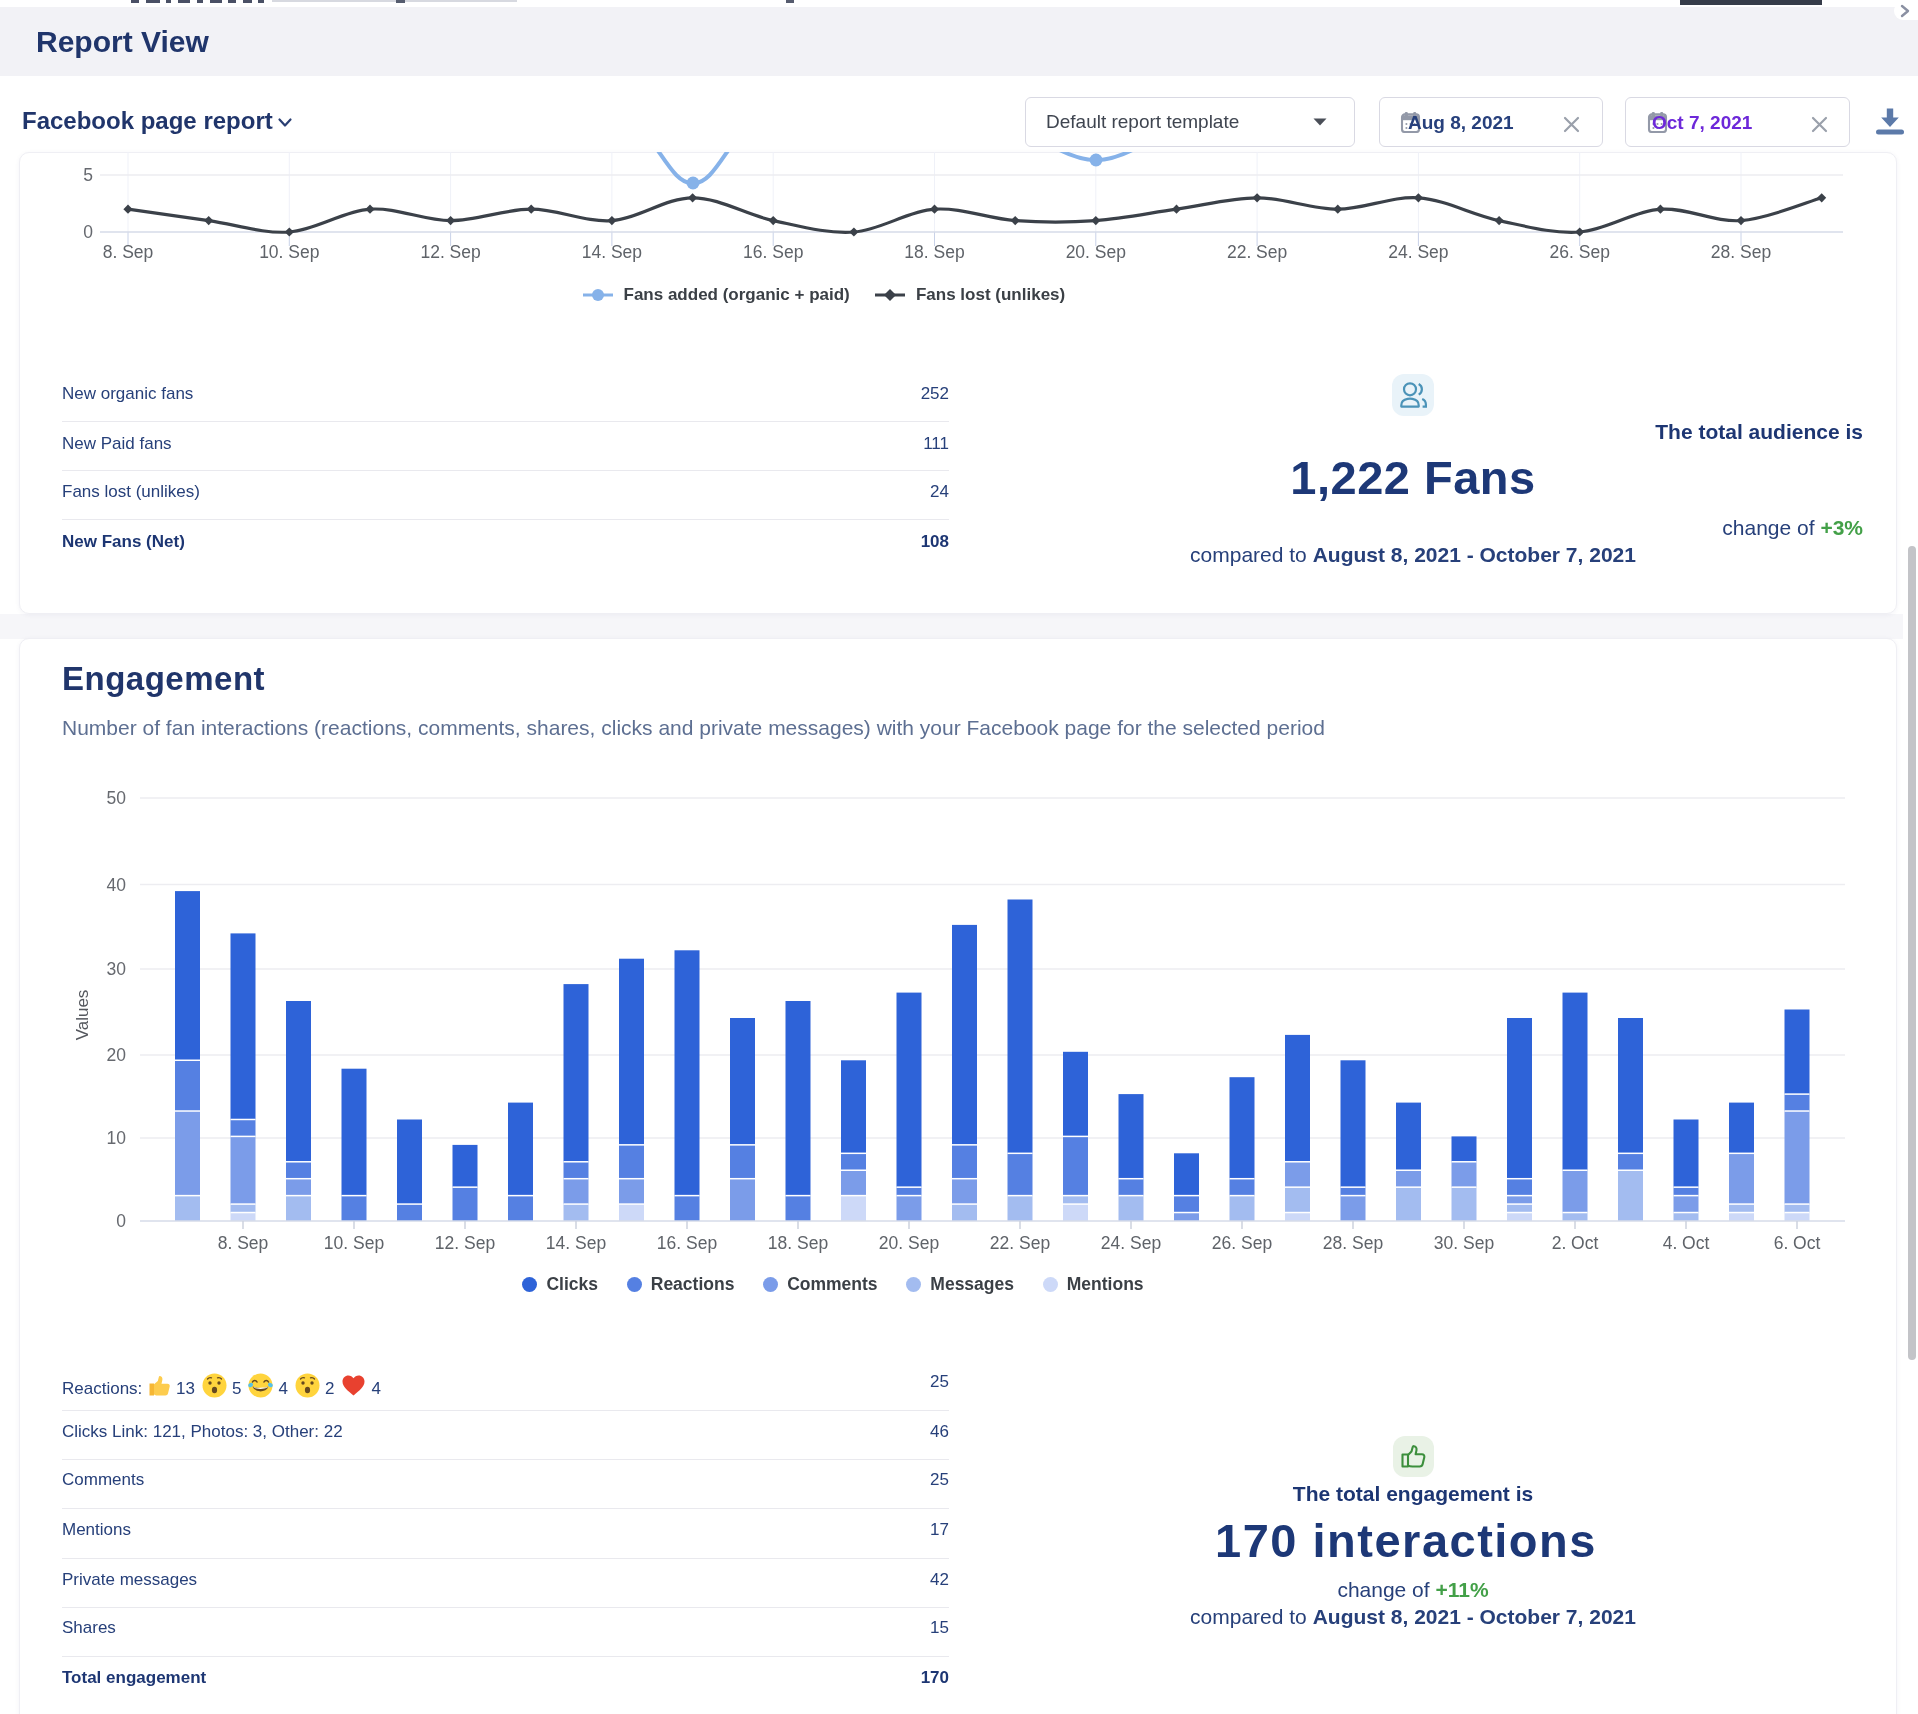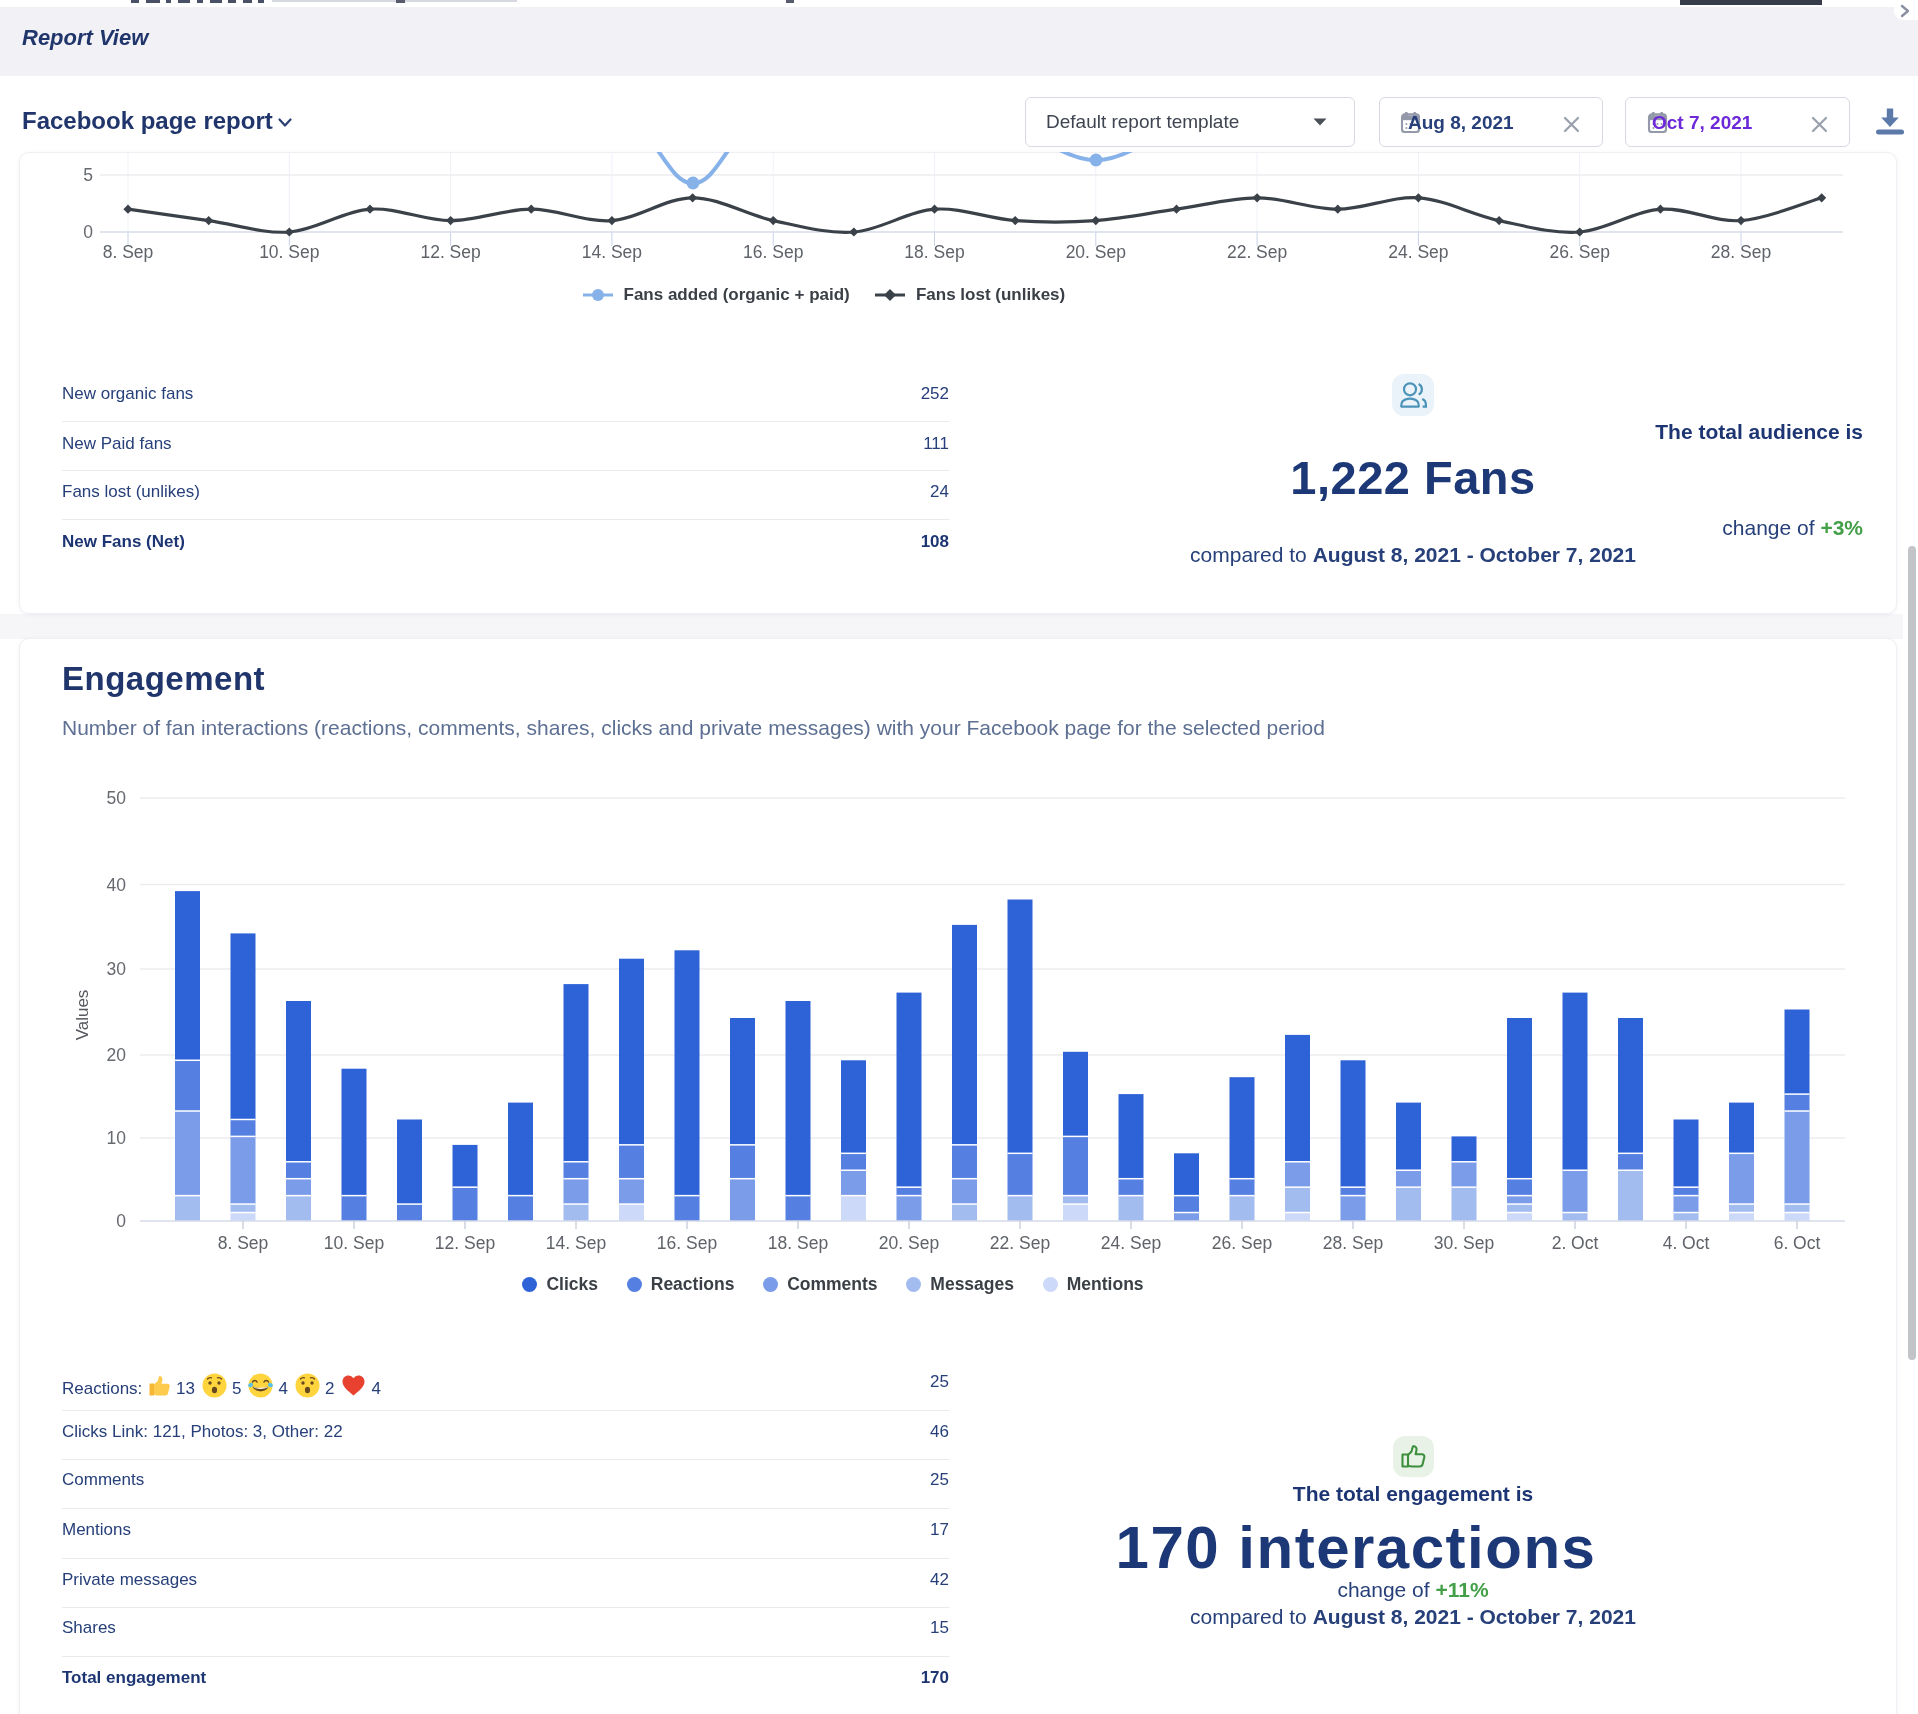--- a/index.html
+++ b/index.html
@@ -20,21 +20,21 @@
 <div class="abs" style="left:210px;top:0;width:12px;height:3px;background:#4a5065;"></div>
 <div class="abs" style="left:228px;top:0;width:8px;height:3px;background:#4a5065;"></div>
 <div class="abs" style="left:243px;top:0;width:9px;height:3px;background:#4a5065;"></div>
 <div class="abs" style="left:258px;top:0;width:6px;height:3px;background:#4a5065;"></div>
 <div class="abs" style="left:272px;top:0;width:245px;height:2px;background:#d7d9e0;"></div>
 <div class="abs" style="left:396px;top:0;width:9px;height:3px;background:#565c6e;"></div>
 <div class="abs" style="left:786px;top:0;width:8px;height:3px;background:#565c6e;"></div>
 <div class="abs" style="left:1680px;top:0;width:142px;height:5px;background:#363c49;"></div>
 
 <div class="abs" style="left:0;top:7px;width:1918px;height:69px;background:#f2f2f6;"></div>
-<div class="abs" style="left:22px;top:25px;font-size:22px;font-weight:600;color:#20356b;font-style:italic;">Report View</div>
+<div class="abs" style="left:36px;top:25px;font-size:30px;font-weight:600;color:#20356b;">Report View</div>
 <div class="abs" style="left:1894px;top:2px;width:24px;height:18px;background:#fff;border-radius:9px 0 0 9px;"></div>
 <svg class="abs" style="left:1898px;top:4px;" width="14" height="14" viewBox="0 0 14 14">
     <path d="M4 2 L10 7 L4 12" fill="none" stroke="#8a90a2" stroke-width="2.4" stroke-linecap="round" stroke-linejoin="round"></path>
   </svg>
 
 <div class="abs" style="left:22px;top:107px;font-size:24px;font-weight:700;color:#20356b;">Facebook page report</div>
 <svg class="abs" style="left:277px;top:117px;" width="16" height="12" viewBox="0 0 16 12">
     <path d="M2.5 2.5 L8 8.5 L13.5 2.5" fill="none" stroke="#2a3f73" stroke-width="2.2" stroke-linecap="round" stroke-linejoin="round"></path>
   </svg>
 
@@ -458,17 +458,17 @@
 <div class="row" style="top:1618px;">Shares<span class="val">15</span></div>
 <div class="divider" style="top:1656px;"></div>
 <div class="row" style="top:1668px;font-weight:700;color:#1d3673;">Total engagement<span class="val">170</span></div>
 
 <div class="abs" style="left:1393px;top:1436px;width:41px;height:41px;background:#e9f2e6;border-radius:12px;"></div>
 <svg class="abs" style="left:1399px;top:1442px;" width="29" height="29" viewBox="0 0 29 29" fill="none" stroke="#3c8f3c" stroke-width="2.1" stroke-linejoin="round">
 <path d="M3.5 12.5 h5.5 v12 H3.5 Z"></path>
 <path d="M9 23.5 c1.5 1 2.5 1 4.5 1 h7.2 c1.5 0 2.6-0.8 2.9-2.2 l1.7-7 c0.4-1.6-0.7-3-2.3-3 h-6.4 l0.9-4.2 c0.3-1.9-0.6-3.6-2.6-3.9 -0.6-0.1-1 0.2-1.2 0.8 l-1.2 4.6 L9 13"></path>
 </svg>
 <div class="abs" style="left:963px;top:1482px;width:900px;text-align:center;font-size:21px;font-weight:700;color:#1d3673;">The total engagement is</div>
-<div class="abs" style="left:906px;top:1513px;width:900px;text-align:center;font-size:60px;font-weight:800;color:#1d3877;letter-spacing:1.5px;">170 interactions</div>
+<div class="abs" style="left:956px;top:1513px;width:900px;text-align:center;font-size:47px;font-weight:800;color:#1d3877;letter-spacing:1.5px;">170 interactions</div>
 <div class="abs" style="left:963px;top:1578px;width:900px;text-align:center;font-size:21px;color:#27407a;">change of <b style="color:#43a048;">+11%</b></div>
 <div class="abs" style="left:963px;top:1605px;width:900px;text-align:center;font-size:21px;color:#27407a;">compared to <b>August 8, 2021 - October 7, 2021</b></div>
 
 <div class="abs" style="left:1908px;top:546px;width:8px;height:814px;background:#c3c4c8;border-radius:4px;"></div>
 
 </body></html>

